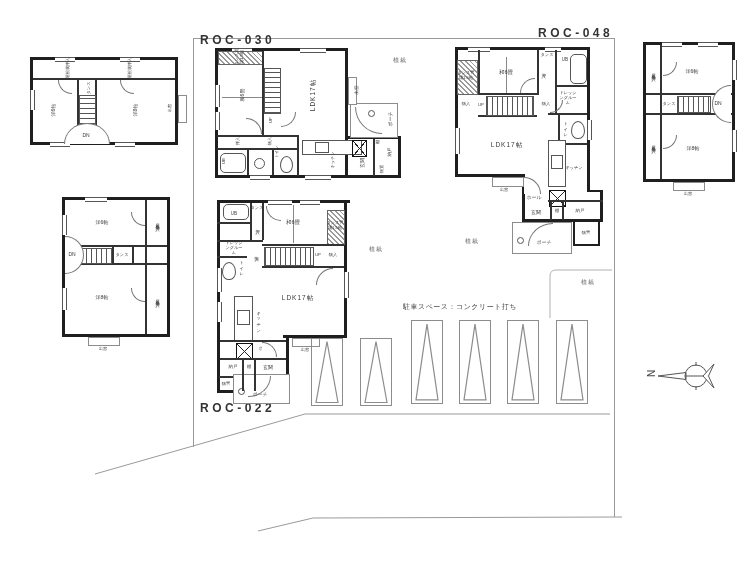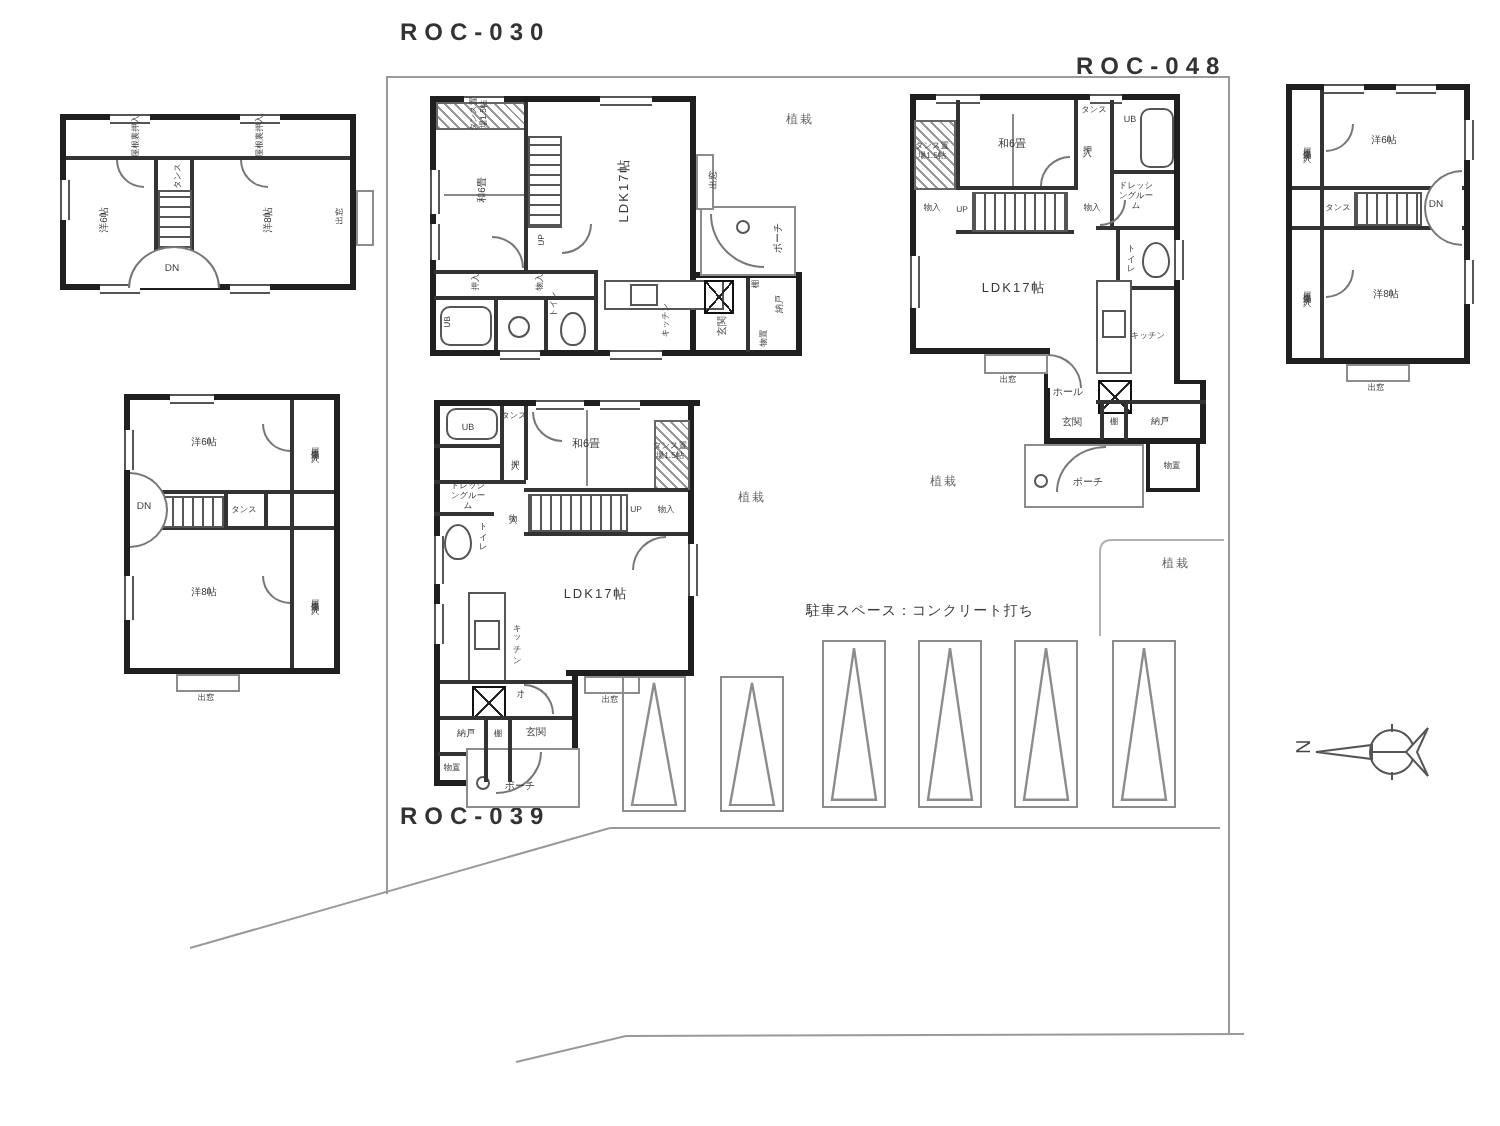--- a/index.html
+++ b/index.html
@@ -52,23 +52,23 @@
   <div class="tl1" style="left:193px;top:38px;width:421px;height:1px"></div>
   <div class="tl1" style="left:614px;top:38px;width:1px;height:479px"></div>
   <svg class="ovl" width="750" height="563" viewBox="0 0 750 563">
     <line x1="95" y1="474" x2="305" y2="414" stroke="#9a9a9a" stroke-width="1"></line>
     <line x1="305" y1="414" x2="610" y2="414" stroke="#9a9a9a" stroke-width="1"></line>
     <line x1="258" y1="531" x2="313" y2="518" stroke="#9a9a9a" stroke-width="1"></line>
     <line x1="313" y1="518" x2="622" y2="517" stroke="#9a9a9a" stroke-width="1"></line>
     <path d="M550,318 L550,276 Q550,270 556,270 L612,270" fill="none" stroke="#b0b0b0" stroke-width="1"></path>
   </svg>
 
-  <span class="title" style="left:200px;top:9px">ROC-030</span>
+  <span class="title" style="left:200px;top:33px">ROC-030</span>
   <span class="title" style="left:538px;top:26px">ROC-048</span>
-  <span class="title" style="left:200px;top:401px">ROC-039</span>
+  <span class="title" style="left:200px;top:401px">ROC-022</span>
 
   <span class="plant" style="left:400px;top:60px">植栽</span>
   <span class="plant" style="left:376px;top:249px">植栽</span>
   <span class="plant" style="left:472px;top:241px">植栽</span>
   <span class="plant" style="left:588px;top:282px">植栽</span>
 
   <div class="w" style="left:215px;top:48px;width:133px;height:3px"></div>
   <div class="w" style="left:215px;top:48px;width:3px;height:130px"></div>
   <div class="w" style="left:215px;top:175px;width:133px;height:3px"></div>
   <div class="w" style="left:345px;top:48px;width:3px;height:130px"></div>

